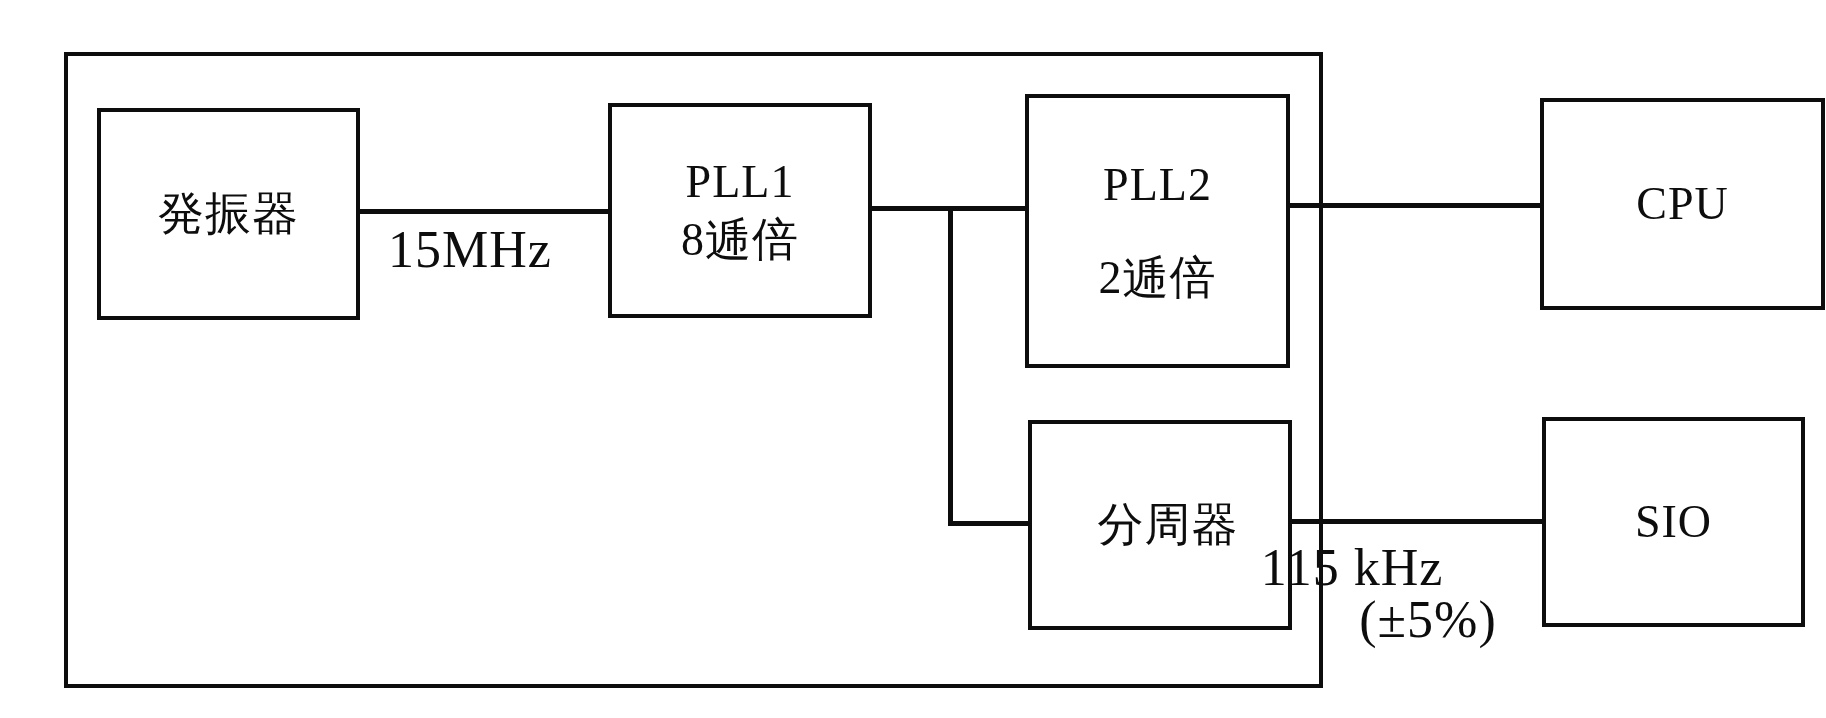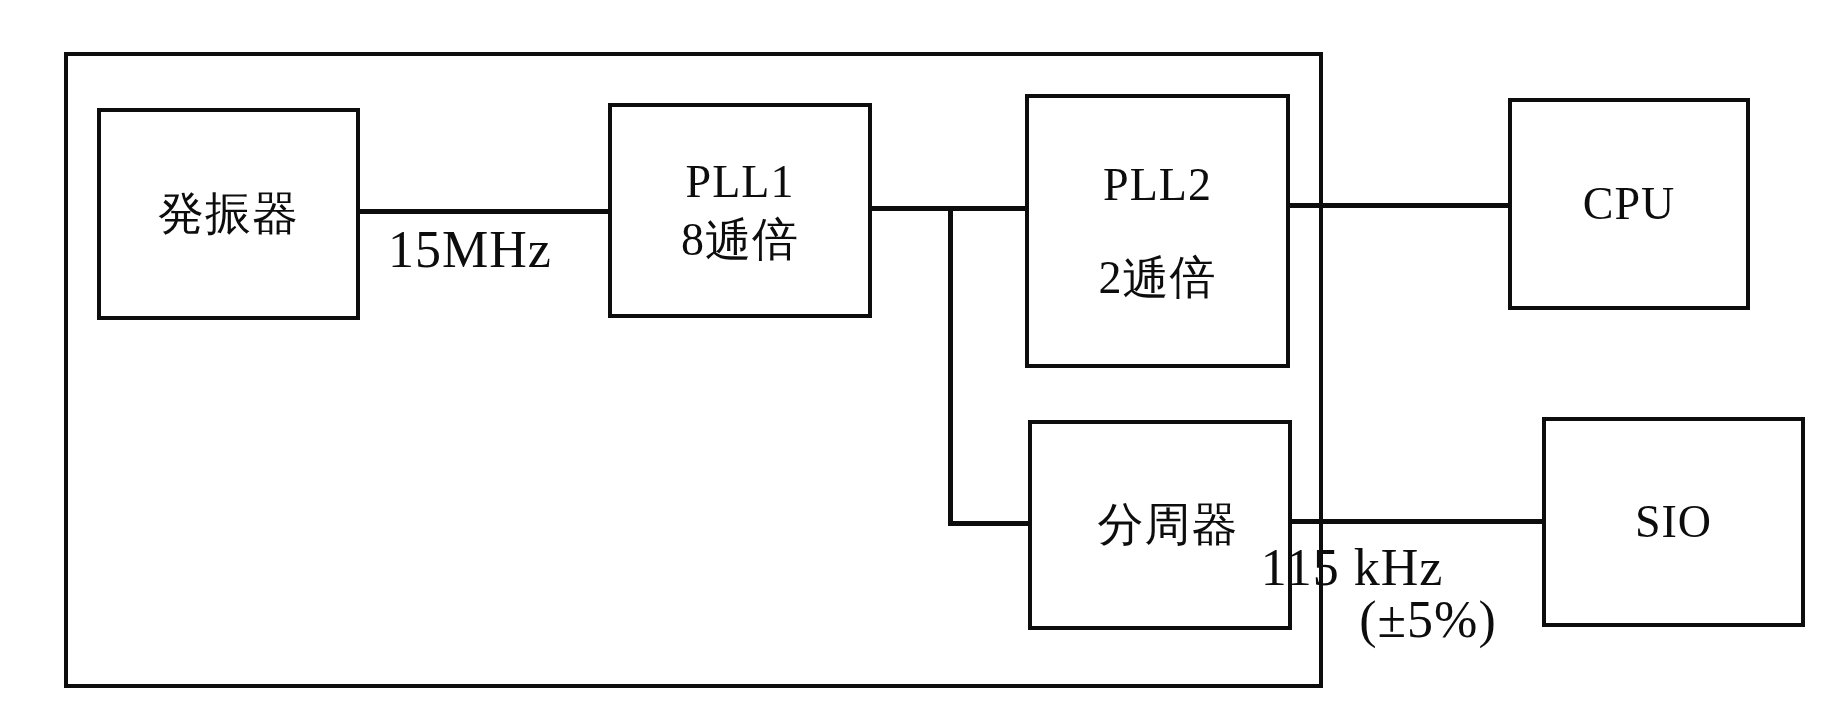--- a/index.html
+++ b/index.html
@@ -75,21 +75,21 @@
 
   <div class="block" style="left:1005px; top:94px; width:265px; height:274px;gap:35px;">
     <span>PLL2</span>
     <span>2逓倍</span>
   </div>
 
   <div class="block" style="left:1008px; top:420px; width:264px; height:210px;padding-left:16px;">
     <span>分周器</span>
   </div>
 
-  <div class="block" style="left:1488px; top:98px; width:242px; height:212px;">
+  <div class="block" style="left:1520px; top:98px; width:285px; height:212px;">
     <span>CPU</span>
   </div>
 
   <div class="block" style="left:1522px; top:417px; width:263px; height:210px;">
     <span>SIO</span>
   </div>
 
   <div class="wire-label" style="left:330px; top:224px; width:240px;">15MHz</div>
 
 

